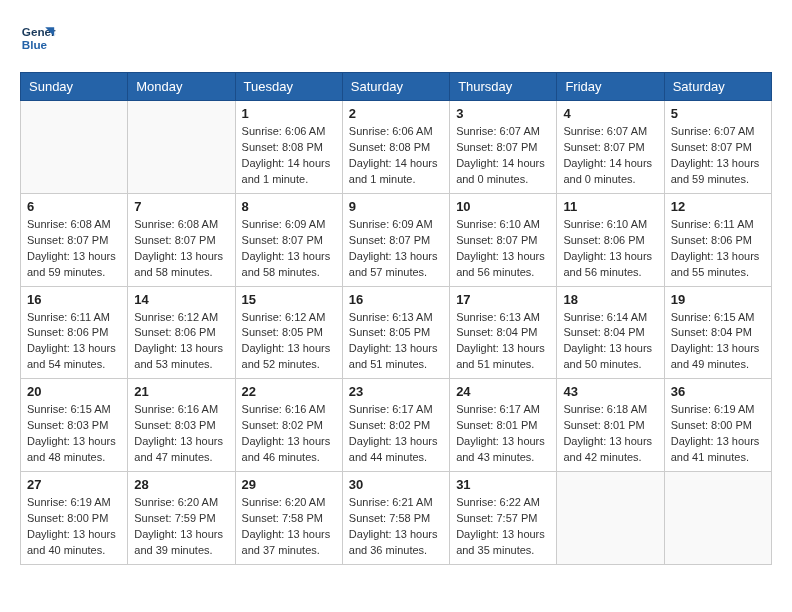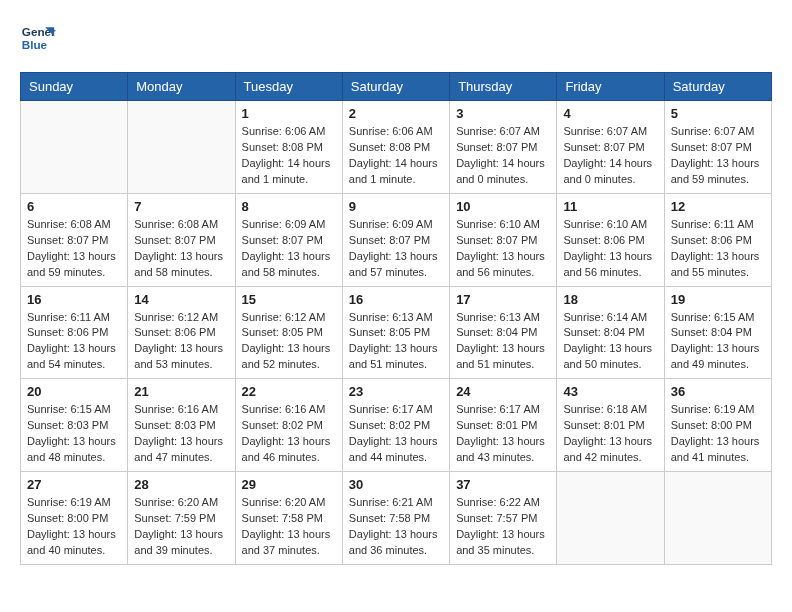--- a/index.html
+++ b/index.html
@@ -323,21 +323,21 @@
 and 37 minutes.</div>
         </td>
         <td>
           <span class="day-number">30</span>
           <div class="day-info" style="white-space: pre-line;">Sunrise: 6:21 AM
 Sunset: 7:58 PM
 Daylight: 13 hours
 and 36 minutes.</div>
         </td>
         <td>
-          <span class="day-number">37</span>
+          <span class="day-number">31</span>
           <div class="day-info" style="white-space: pre-line;">Sunrise: 6:22 AM
 Sunset: 7:57 PM
 Daylight: 13 hours
 and 35 minutes.</div>
         </td>
         <td class="empty"></td>
         <td class="empty"></td>
       </tr>
     </tbody>
 </table>

